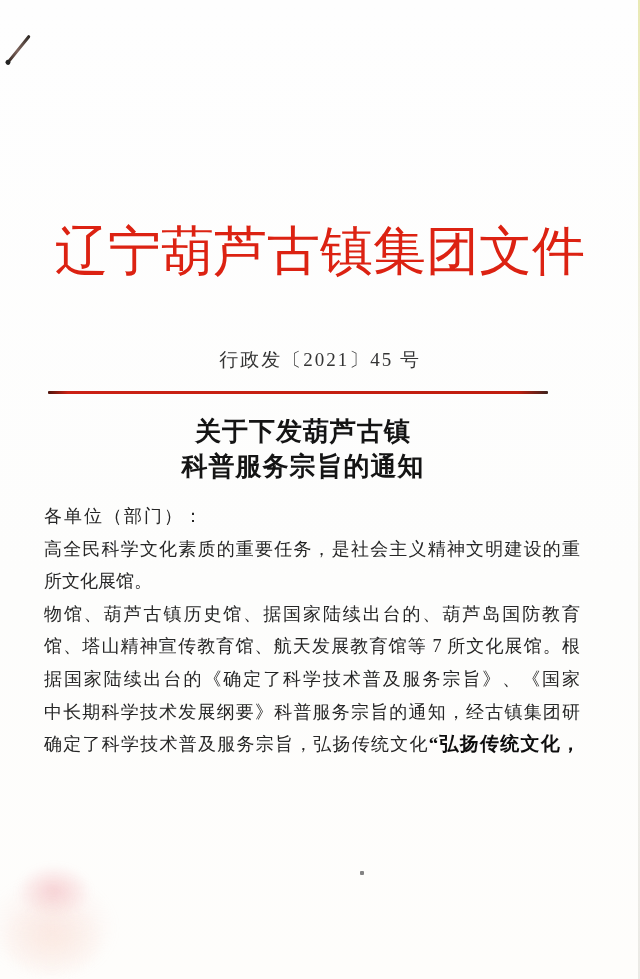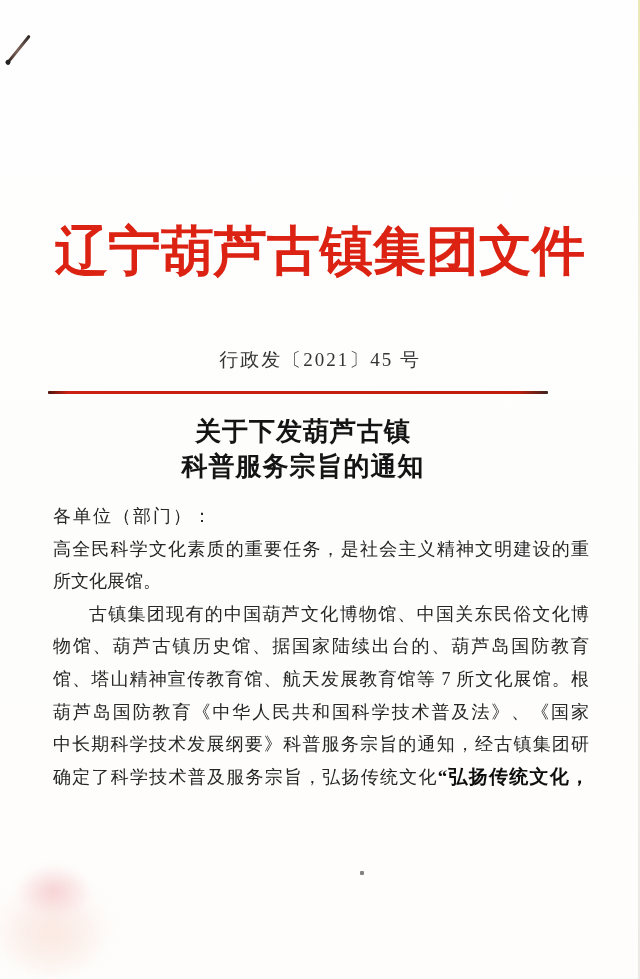--- a/index.html
+++ b/index.html
@@ -27,21 +27,21 @@
     border-radius: 2px;
   }
   .pen-mark::before {
     content: ""; position: absolute; left: -1px; top: -1px;
     width: 5px; height: 5px; border-radius: 50%; background: #232323;
   }
   .letterhead {
     position: absolute; left: 0; top: 219px; width: 100%;
     text-align: center;
     font-family: "Liberation Serif", serif;
-    font-weight: 700;
+    font-weight: 400;
     font-size: 53px; line-height: 64px;
     color: var(--letterhead-red, #dc2212);
     letter-spacing: 0px;
   }
   .doc-number {
     position: absolute; left: 0; top: 346px; width: 100%;
     text-align: center;
     font-size: 19px; line-height: 27px;
     letter-spacing: 2px;
     color: #343434;
@@ -55,21 +55,21 @@
     position: absolute; left: 0; top: 414px; width: 100%;
     transform: translateX(-17px);
     text-align: center;
     font-family: "Liberation Sans", sans-serif;
     font-weight: 700;
     font-size: 26px; line-height: 35px;
     letter-spacing: 1px;
     color: #141414;
   }
   .body-block {
-    position: absolute; left: 53px; top: 500px; width: 536px;
+    position: absolute; left: 44px; top: 500px; width: 536px;
     font-size: 18px;
     color: var(--body-text, #262626);
   }
   .body-line {
     line-height: 32.6px; height: 32.6px; overflow: hidden;
     text-align: justify; text-align-last: justify;
   }
   .body-line.end { text-align-last: left; }
   .body-line.indent { text-indent: 2em; }
   .salutation { letter-spacing: 2px; }
@@ -117,24 +117,23 @@
     <div>关于下发葫芦古镇</div>
     <div>科普服务宗旨的通知</div>
   </div>
 
   <div class="body-block">
     <div class="body-line end salutation">各单位（部门）：</div>
 
     <div class="body-line">高全民科学文化素质的重要任务，是社会主义精神文明建设的重</div>
     <div class="body-line end">所文化展馆。</div>
 
-    <div class="body-line indent">古镇集团现有的中国葫芦文化博物馆、中国关东民俗文化博</div>
     <div class="body-line">物馆、葫芦古镇历史馆、据国家陆续出台的、葫芦岛国防教育</div>
     <div class="body-line">馆、塔山精神宣传教育馆、航天发展教育馆等 7 所文化展馆。根</div>
-    <div class="body-line">葫芦岛国防教育《中华人民共和国科学技术普及法》、《国家</div>
+    <div class="body-line">据国家陆续出台的《确定了科学技术普及服务宗旨》、《国家</div>
     <div class="body-line">中长期科学技术发展纲要》科普服务宗旨的通知，经古镇集团研究，</div>
     <div class="body-line"><span>确定了科学技术普及服务宗旨，弘扬传统文化</span><span class="bold-phrase">“弘扬传统文化，</span></div>
   </div>
 
   <div class="smudge-a"></div>
   <div class="smudge-b"></div>
   <div class="smudge-c"></div>
   <div class="speck"></div>
   <div class="edge-tint"></div>
 

